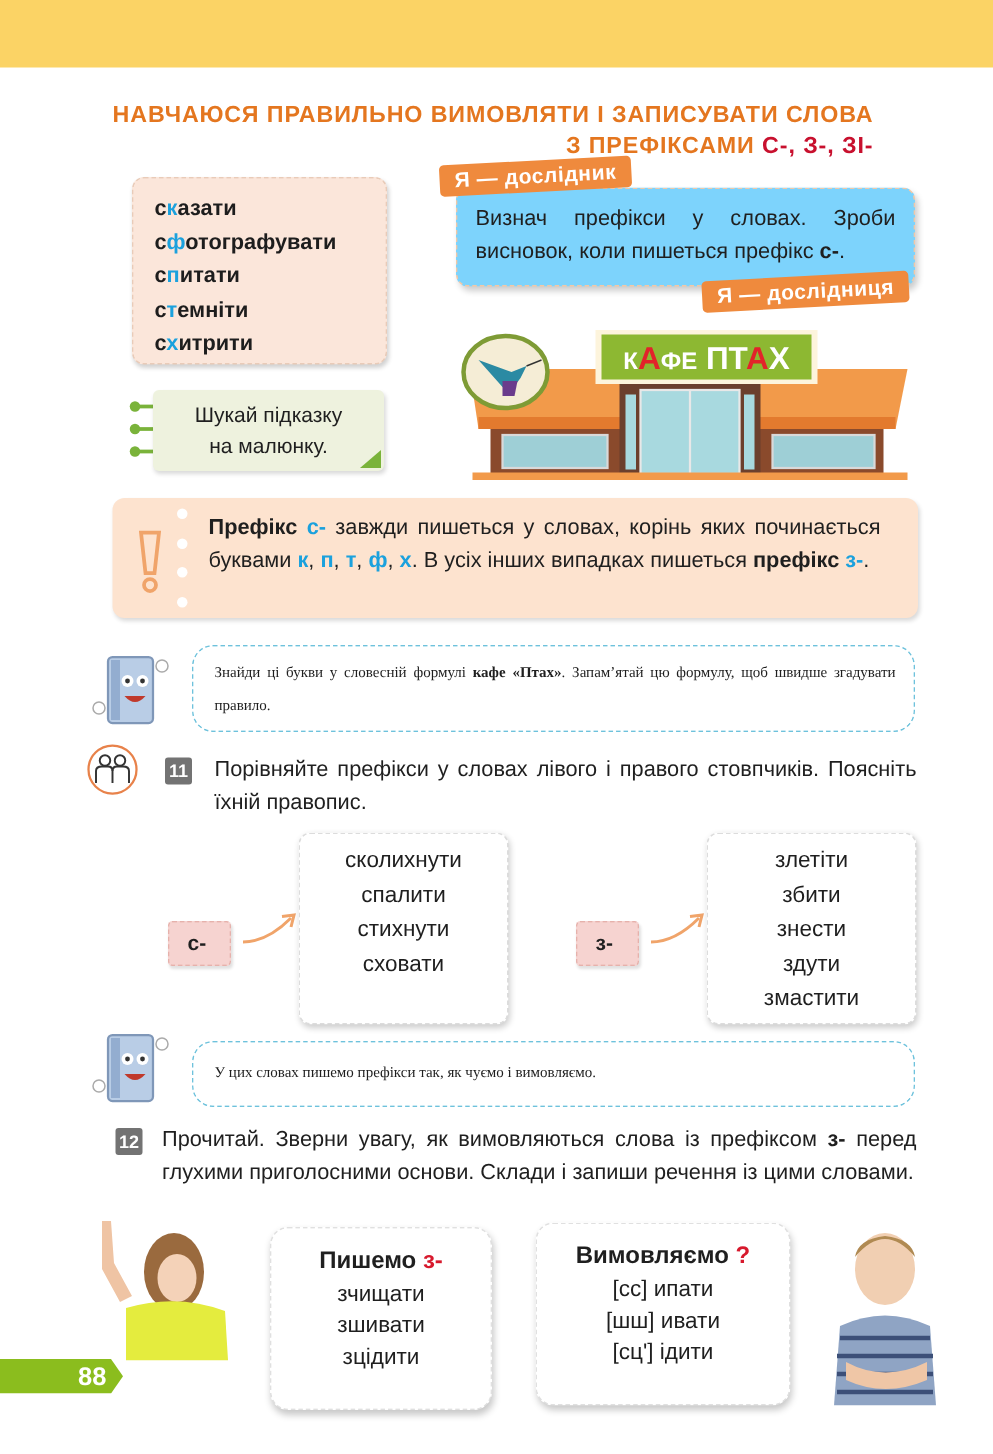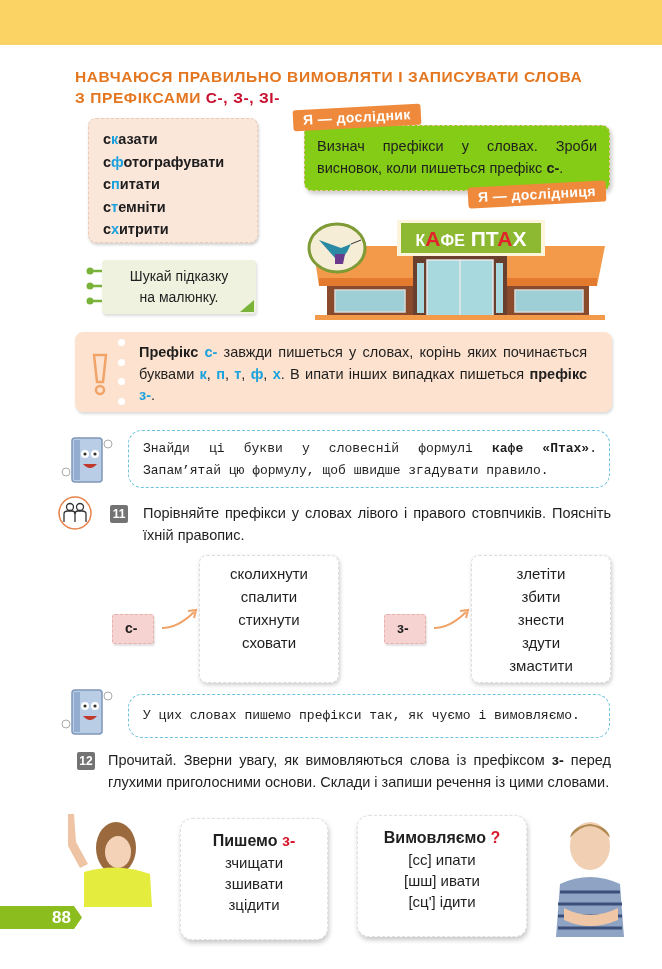--- a/index.html
+++ b/index.html
@@ -1,49 +1,49 @@
 <!DOCTYPE html>
 <html><head>
 <meta charset="utf-8">
 <style>
   * { box-sizing: border-box; margin: 0; padding: 0; }
   html, body { width: 662px; height: 969px; background: #ffffff; overflow: hidden; }
   body { position: relative; font-family: "DejaVu Sans", sans-serif; color: #1f1f1f; }
 
   .top-band { position: absolute; left: 0; top: 0; width: 662px; height: 45px; background: #fbd365; }
 
-  .heading { position: absolute; left: 75px; top: 66px; font-family: "Liberation Sans", sans-serif; font-weight: bold; font-size: 15.5px; letter-spacing: 0.6px; line-height: 21px; color: #e4761f; }
+  .heading { position: absolute; left: 75px; top: 66px; font-family: "Liberation Sans", sans-serif; font-weight: bold; font-size: 15.5px; letter-spacing: 0.6px; line-height: 21px; color: #e4761f; text-align: right; }
   .heading .red { color: #c8102e; }
 
   .words-card { position: absolute; left: 88px; top: 118px; width: 170px; height: 125px; background: #fbe6da; border-radius: 8px; border: 1.5px dashed #e9cbb8; box-shadow: 1px 2px 3px rgba(0,0,0,0.18); padding: 9px 0 0 14px; }
   .words-card .w { font-family: "Liberation Sans", sans-serif; font-weight: bold; font-size: 14.5px; line-height: 22.5px; color: #1d1d1d; }
   .words-card .blue { color: #1ba1dd; }
 
   .research-tag { position: absolute; background: #ef8a3d; color: #fff; font-family: "Liberation Sans", sans-serif; font-weight: bold; font-size: 14px; padding: 2px 10px 3px; border-radius: 3px; letter-spacing: 0.4px; }
   .tag1 { left: 293px; top: 107px; transform: rotate(-3deg); }
   .tag2 { left: 468px; top: 184px; transform: rotate(-3deg); }
 
-  .research-card { position: absolute; left: 304px; top: 125px; width: 306px; height: 66px; background: #84cc16; border-radius: 8px; border: 1.5px dashed #f0c8a8; box-shadow: 2px 3px 4px rgba(0,0,0,0.2); padding: 9px 12px; font-family: "Liberation Sans", sans-serif; font-size: 14.5px; line-height: 22px; text-align: justify; text-align-last: left; }
+  .research-card { position: absolute; left: 304px; top: 125px; width: 306px; height: 66px; background: #7dd3fc; border-radius: 8px; border: 1.5px dashed #f0c8a8; box-shadow: 2px 3px 4px rgba(0,0,0,0.2); padding: 9px 12px; font-family: "Liberation Sans", sans-serif; font-size: 14.5px; line-height: 22px; text-align: justify; text-align-last: left; }
 
   .cafe { position: absolute; left: 305px; top: 218px; width: 310px; height: 105px; }
 
   .hint-card { position: absolute; left: 102px; top: 260px; width: 154px; height: 54px; background: #eef2de; border-radius: 4px; box-shadow: 1px 2px 3px rgba(0,0,0,0.15); text-align: center; font-family: "Liberation Sans", sans-serif; font-size: 14px; line-height: 21px; padding-top: 6px; }
   .hint-dots { position: absolute; left: 86px; top: 266px; width: 22px; height: 40px; }
   .hint-corner { position: absolute; left: 240px; top: 300px; width: 0; height: 0; border-left: 14px solid transparent; border-bottom: 12px solid #7ab33a; }
 
   .rule-card { position: absolute; left: 75px; top: 332px; width: 537px; height: 80px; background: #fde3cf; border-radius: 8px; box-shadow: 1px 2px 3px rgba(0,0,0,0.15); }
   .rule-dots { position: absolute; left: 43px; top: 7px; width: 10px; height: 70px; }
   .rule-dots span { display: block; width: 7px; height: 7px; border-radius: 50%; background: #fff; margin-bottom: 12.5px; }
   .rule-excl { position: absolute; left: 14px; top: 20px; width: 22px; height: 44px; }
   .rule-text { position: absolute; left: 64px; top: 10px; width: 448px; font-family: "Liberation Sans", sans-serif; font-size: 14.5px; line-height: 21.5px; text-align: justify; text-align-last: left; }
   .rule-text b { font-weight: bold; }
   .blue { color: #1ba1dd; font-weight: bold; }
 
   .mascot { position: absolute; width: 60px; height: 62px; }
-  .bubble { position: absolute; border: 1.5px dashed #6ec2dc; border-radius: 14px; font-family: Liberation Mono, monospace; font-size: 13px; line-height: 22px; }
+  .bubble { position: absolute; border: 1.5px dashed #6ec2dc; border-radius: 14px; font-family: Liberation Serif, serif; font-size: 10px; line-height: 22px; }
   .bubble1 { left: 128px; top: 430px; width: 482px; height: 58px; padding: 7px 12px 0 14px; text-align: justify; text-align-last: left; }
   .bubble2 { left: 128px; top: 694px; width: 482px; height: 44px; padding: 10px 12px 0 14px; }
 
   .group-icon { position: absolute; left: 58px; top: 496px; width: 34px; height: 34px; }
   .num-badge { position: absolute; width: 18px; height: 18px; background: #737373; color: #fff; font-family: "Liberation Sans", sans-serif; font-weight: bold; font-size: 12px; line-height: 18px; text-align: center; border-radius: 2px; }
   .task-text { position: absolute; font-family: "Liberation Sans", sans-serif; font-size: 14.5px; line-height: 22px; text-align: justify; text-align-last: left; }
 
   .prefix-tag { position: absolute; width: 42px; height: 30px; background: #f6d3d0; border: 1.5px dashed #e6b1ab; border-radius: 3px; font-family: "Liberation Sans", sans-serif; font-weight: bold; font-size: 14px; line-height: 27px; padding-left: 12px; box-shadow: 1px 2px 2px rgba(0,0,0,0.12); }
   .col-card { position: absolute; width: 140px; height: 128px; background: #fff; border: 1.5px dashed #dcdcdc; border-radius: 8px; box-shadow: 1px 2px 4px rgba(0,0,0,0.2); text-align: center; padding-top: 6px; font-family: "Liberation Sans", sans-serif; font-size: 15px; line-height: 23px; }
   .arrow { position: absolute; width: 40px; height: 26px; }
@@ -123,21 +123,21 @@
   <svg class="rule-excl" viewBox="0 0 22 44">
     <path d="M5,3 L17,3 L14,30 L8,30 Z" fill="none" stroke="#f0a46a" stroke-width="2.5"></path>
     <circle cx="11" cy="38" r="4" fill="none" stroke="#f0a46a" stroke-width="2.5"></circle>
   </svg>
   <div class="rule-dots">
       <span></span>
       <span></span>
       <span></span>
       <span></span>
     </div>
-  <div class="rule-text"><b>Префікс</b> <span class="blue">с-</span><span> завжди пишеться у словах, корінь яких починається буквами </span><span class="blue">к</span>, <span class="blue">п</span>, <span class="blue">т</span>, <span class="blue">ф</span>, <span class="blue">х</span><span>. В ипати інших випадках пишеться </span><b>префікс</b> <span class="blue">з-</span><span>.</span></div>
+  <div class="rule-text"><b>Префікс</b> <span class="blue">с-</span><span> завжди пишеться у словах, корінь яких починається буквами </span><span class="blue">к</span>, <span class="blue">п</span>, <span class="blue">т</span>, <span class="blue">ф</span>, <span class="blue">х</span><span>. В усіх інших випадках пишеться </span><b>префікс</b> <span class="blue">з-</span><span>.</span></div>
 </div>
 
 <svg class="mascot" style="left:58px; top:432px;" viewBox="0 0 60 62">
   <rect x="14" y="6" width="30" height="44" rx="3" fill="#b9cde6" stroke="#7f97b8" stroke-width="1.5"></rect>
   <rect x="16" y="8" width="6" height="40" fill="#93add0"></rect>
   <circle cx="27" cy="22" r="4" fill="#fff"></circle>
     <circle cx="37" cy="22" r="4" fill="#fff"></circle>
   <circle cx="27" cy="22" r="1.6" fill="#333"></circle>
     <circle cx="37" cy="22" r="1.6" fill="#333"></circle>
   <path d="M25,32 Q32,40 39,32" fill="#c0392b"></path>

